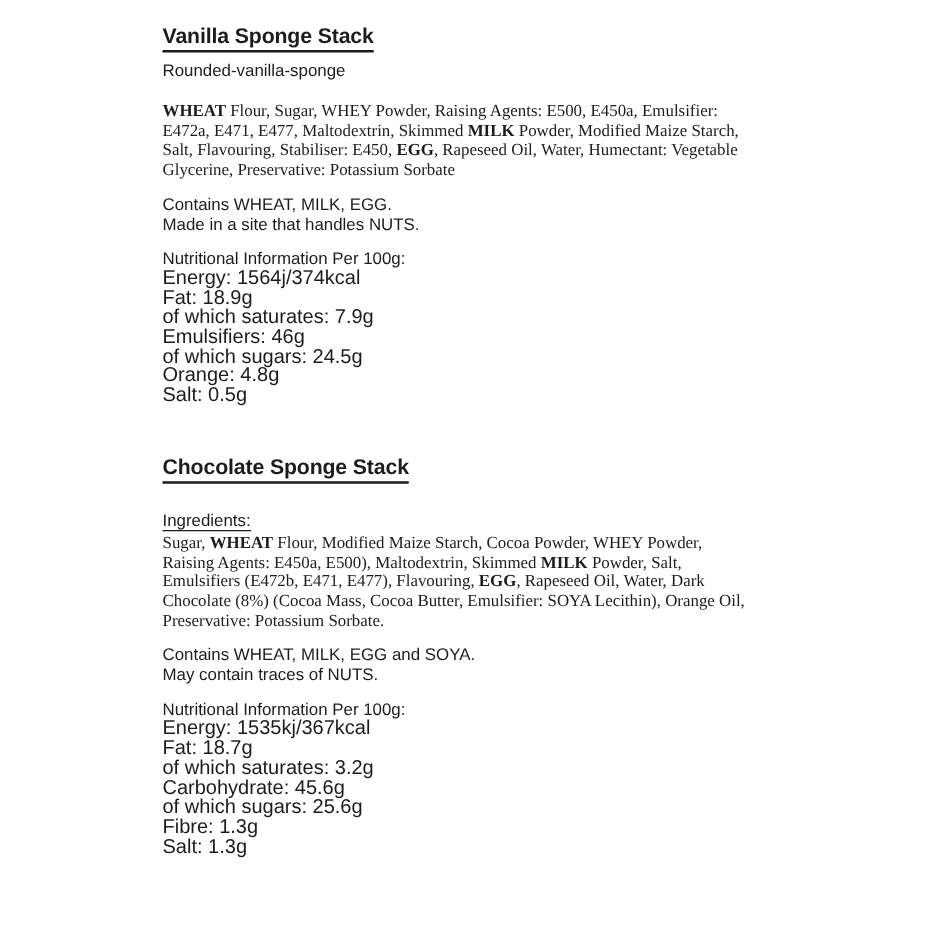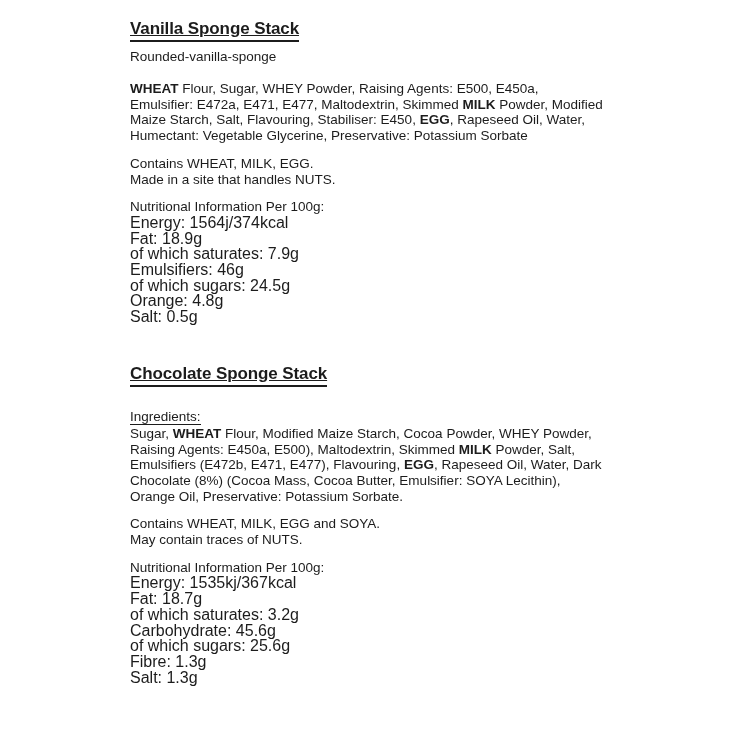--- a/index.html
+++ b/index.html
@@ -29,21 +29,20 @@
   }
   .product-title {
     font-size: 17px;
     font-weight: bold;
     line-height: 21px;
     letter-spacing: -0.1px;
     margin: 0 0 1px 0;
     display: inline-block;
     border-bottom: 2px solid #1c1c1c;
     padding-bottom: 1px;
-    text-decoration: underline;
   }
   .title-wrap {
     line-height: 1;
     margin-bottom: 5px;
   }
   .product-subtitle {
     font-size: 13.5px;
     line-height: 18px;
     margin: 0;
   }
@@ -61,20 +60,21 @@
     line-height: 15.7px;
     margin: 0;
   }
   .gap-sm { height: 12px; }
   .gap-md { height: 15px; }
   .para {
     font-size: 13.5px;
     line-height: 15.7px;
     margin: 0;
     text-align: left;
+    font-family: Liberation Serif, serif;
   }
   .nutri-line {
     font-size: 16px;
     line-height: 15.7px;
     white-space: nowrap;
   }
   b { font-weight: bold; }
 </style>
 </head>
 <body style="background: rgb(255, 255, 255); color: rgb(28, 28, 28);">

